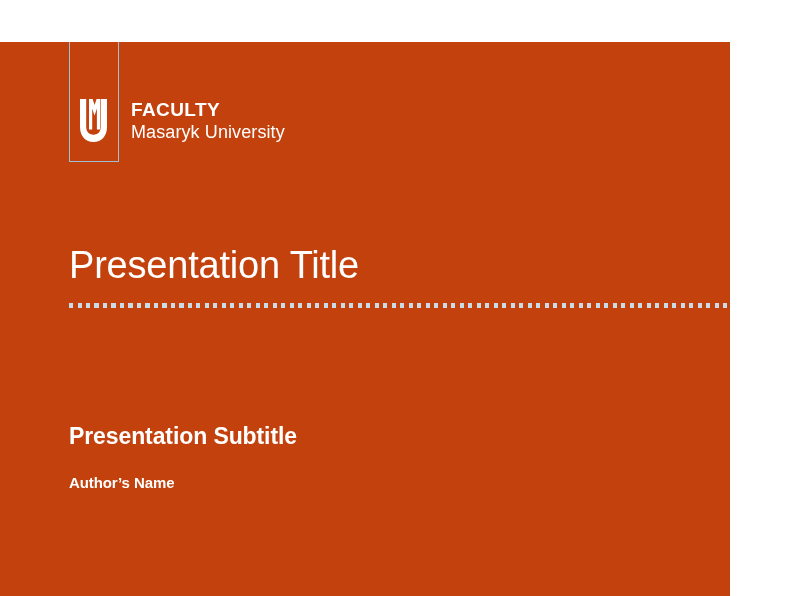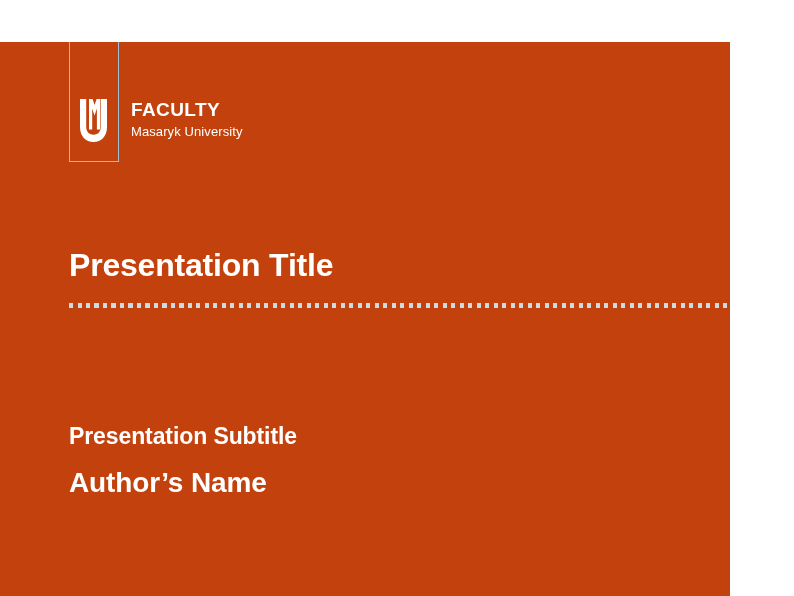--- a/index.html
+++ b/index.html
@@ -66,36 +66,36 @@
     color: #ffffff;
     font-size: 19px;
     font-weight: bold;
     line-height: 21px;
     letter-spacing: 0.4px;
     white-space: nowrap;
   }
 
   .logo-line-sub {
     color: #ffffff;
-    font-size: 13px;
+    font-size: 18px;
     font-weight: normal;
     line-height: 18px;
     margin-top: 3px;
     letter-spacing: 0.1px;
     white-space: nowrap;
   }
 
   
   #title {
     position: absolute;
     left: 69px;
     top: 203px;
     color: #ffffff;
-    font-size: 32px;
-    font-weight: bold;
+    font-size: 38px;
+    font-weight: normal;
     line-height: 40px;
     letter-spacing: -0.2px;
     white-space: nowrap;
   }
 
   
   #dotted-rule {
     position: absolute;
     left: 69px;
     top: 261px;
@@ -122,21 +122,21 @@
     line-height: 30px;
     letter-spacing: -0.1px;
     white-space: nowrap;
   }
 
   #author {
     position: absolute;
     left: 69px;
     top: 427px;
     color: #ffffff;
-    font-size: 28px;
+    font-size: 15px;
     font-weight: bold;
     line-height: 28px;
     letter-spacing: -0.1px;
     white-space: nowrap;
   }
 </style>
 </head>
 <body>
 
 <div id="slide">

